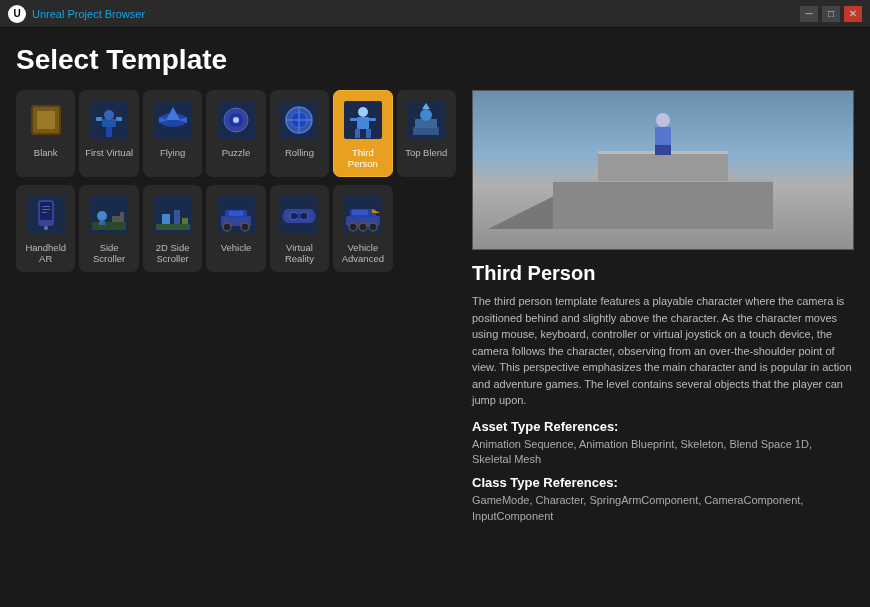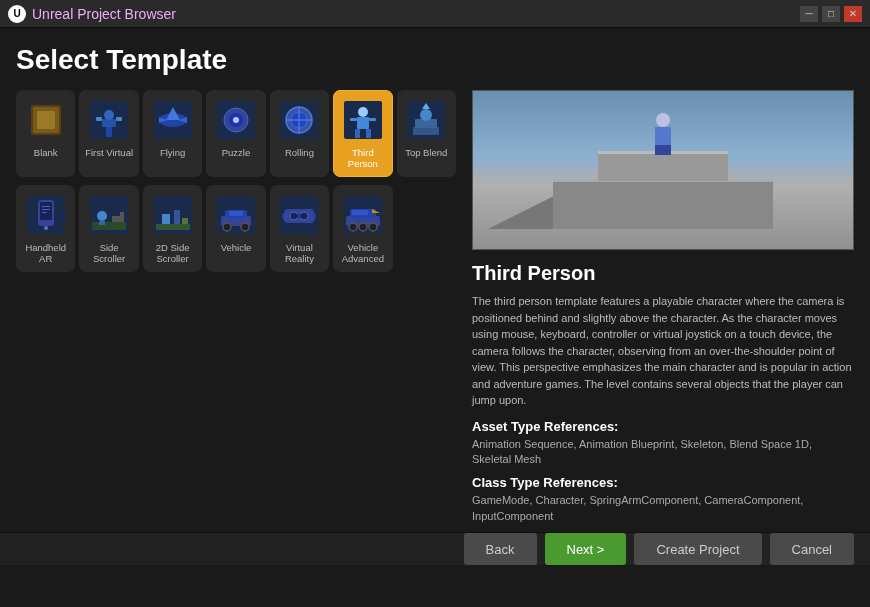--- a/index.html
+++ b/index.html
@@ -31,22 +31,22 @@
       background: #fff;
       border-radius: 50%;
       display: flex;
       align-items: center;
       justify-content: center;
       font-size: 10px;
       color: #000;
       font-weight: bold;
     }
     .title-bar-title {
-      font-size: 14px;
-      color: #f0abfc;
+      font-size: 11px;
+      color: #0ea5e9;
     }
     .title-bar-controls {
       display: flex;
       gap: 4px;
     }
     .tb-btn {
       width: 18px;
       height: 16px;
       background: #444;
       border: none;
@@ -493,19 +493,13 @@
 
       <div class="detail-title">Third Person</div>
       <div class="detail-desc">The third person template features a playable character where the camera is positioned behind and slightly above the character. As the character moves using mouse, keyboard, controller or virtual joystick on a touch device, the camera follows the character, observing from an over-the-shoulder point of view. This perspective emphasizes the main character and is popular in action and adventure games. The level contains several objects that the player can jump upon.</div>
       <div class="detail-section-title">Asset Type References:</div>
       <div class="detail-section-content">Animation Sequence, Animation Blueprint, Skeleton, Blend Space 1D, Skeletal Mesh</div>
       <div class="detail-section-title">Class Type References:</div>
       <div class="detail-section-content">GameMode, Character, SpringArmComponent, CameraComponent, InputComponent</div>
     </div>
   </div>
 
-  <div class="footer-bar">
-    <button class="footer-btn back">Back</button>
-    <button class="footer-btn next">Next &gt;</button>
-    <button class="footer-btn create">Create Project</button>
-    <button class="footer-btn cancel">Cancel</button>
-  </div>
 </div>
 
 </body></html>

